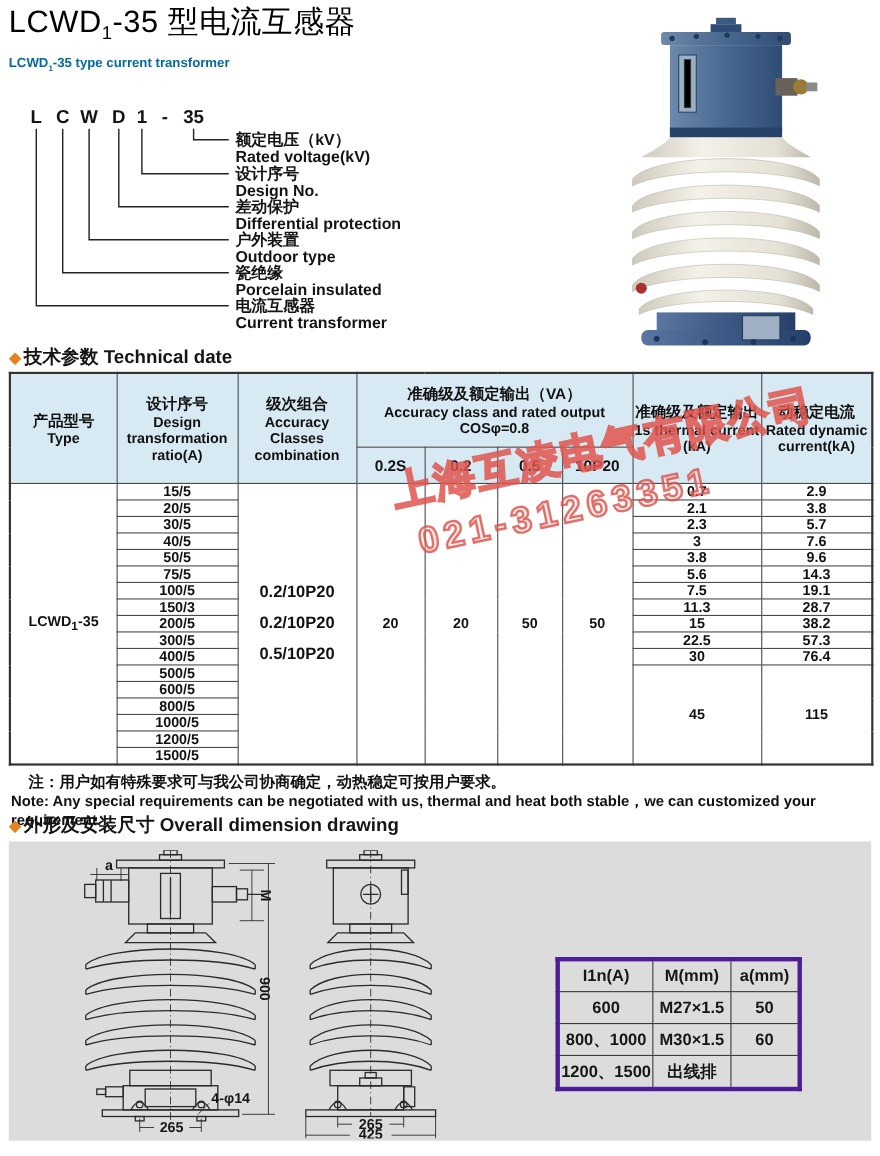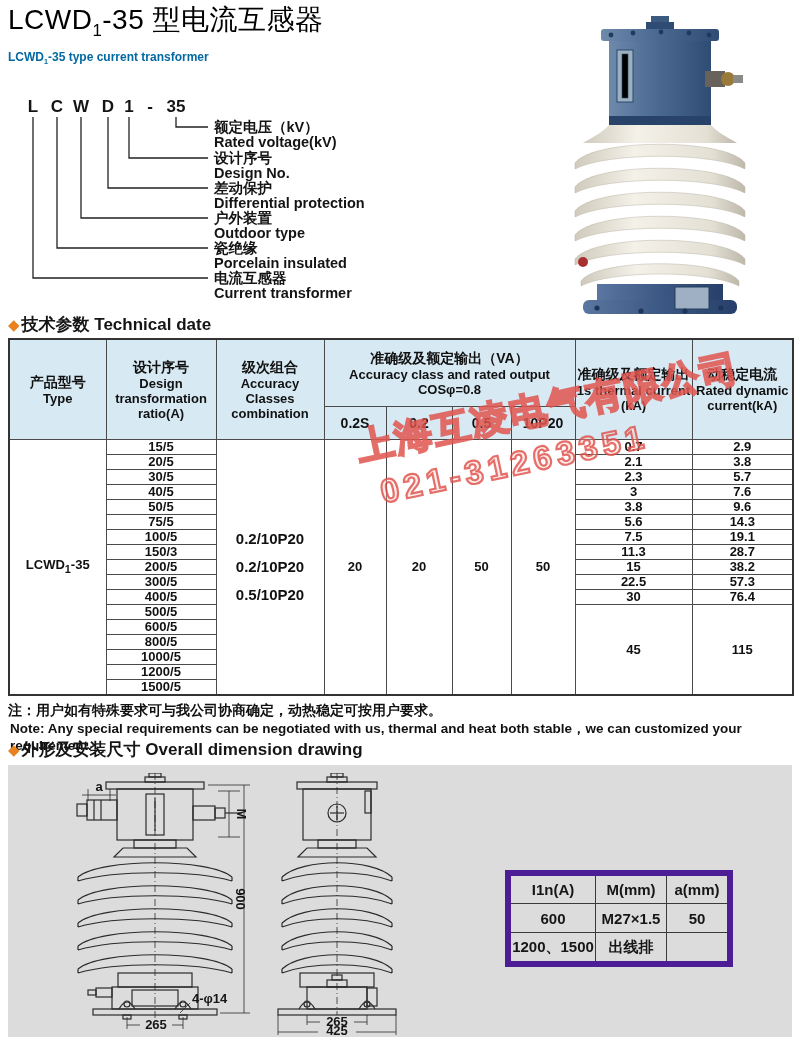--- a/index.html
+++ b/index.html
@@ -35,32 +35,32 @@
   .out-cell{font-size:15px;font-weight:700;}
   .merged-cell{font-size:14px;font-weight:700;margin-top:16px;}
   
   .watermark{position:absolute;left:352px;top:424px;width:470px;transform:rotate(-12deg);
              transform-origin:left top;pointer-events:none;z-index:6;
              color:rgba(250,205,200,0.35);-webkit-text-stroke:2.2px rgba(222,76,70,0.8);
              font-weight:800;white-space:nowrap;}
   .wm1{font-size:37px;letter-spacing:2px;}
   .wm2{font-size:33px;letter-spacing:5px;margin-left:14px;margin-top:4px;}
   
-  .note-zh{position:absolute;left:8px;top:702px;font-size:14px;font-weight:800;}
+  .note-zh{position:absolute;left:26px;top:702px;font-size:14px;font-weight:800;}
   .note-en{position:absolute;left:10px;top:720px;font-size:13.5px;font-weight:700;}
   
   .dim-panel{position:absolute;left:8px;top:765px;width:784px;height:272px;background:#dcdcdc;}
   .draw-svg{position:absolute;}
   .draw-svg path,.draw-svg line,.draw-svg rect,.draw-svg circle{stroke:#2b2b2b;stroke-width:1.2;fill:none;}
   .draw-svg .cl{stroke-dasharray:7,3,1,3;stroke-width:0.8;}
   .draw-svg .thin{stroke-width:0.8;}
   .draw-svg text{font-family:"Liberation Sans","DejaVu Sans",sans-serif;font-weight:700;
                  font-size:13px;fill:#161616;stroke:none;}
   
-  .dim-table{position:absolute;left:497px;top:105px;border-collapse:collapse;border:6px solid #4c1d95;}
+  .dim-table{position:absolute;left:497px;top:105px;border-collapse:collapse;border:4px solid #4c1d95;}
   .dim-table th,.dim-table td{border:1px solid #3a3a3a;text-align:center;font-weight:700;
                               font-size:15px;background:transparent;color:#161616;}
   .dim-table th{width:82px;height:25px;}
   .dim-table th.c2{width:68px;text-align:center;} .dim-table th.c3{width:58px;}
   .dim-table td{height:26px;}
 </style>
 </head>
 <body>
 
 <div class="page">
@@ -408,20 +408,25 @@
           <th class="c3">a(mm)</th>
         </tr>
       </thead>
       <tbody>
         <tr>
           <td>600</td>
             <td>M27×1.5</td>
             <td>50</td>
         </tr>
         <tr>
+          <td>800、1000</td>
+            <td>M30×1.5</td>
+            <td>60</td>
+        </tr>
+        <tr>
           <td>1200、1500</td>
             <td>出线排</td>
             <td></td>
         </tr>
       </tbody>
     </table>
   </div>
 
 </div>
 

